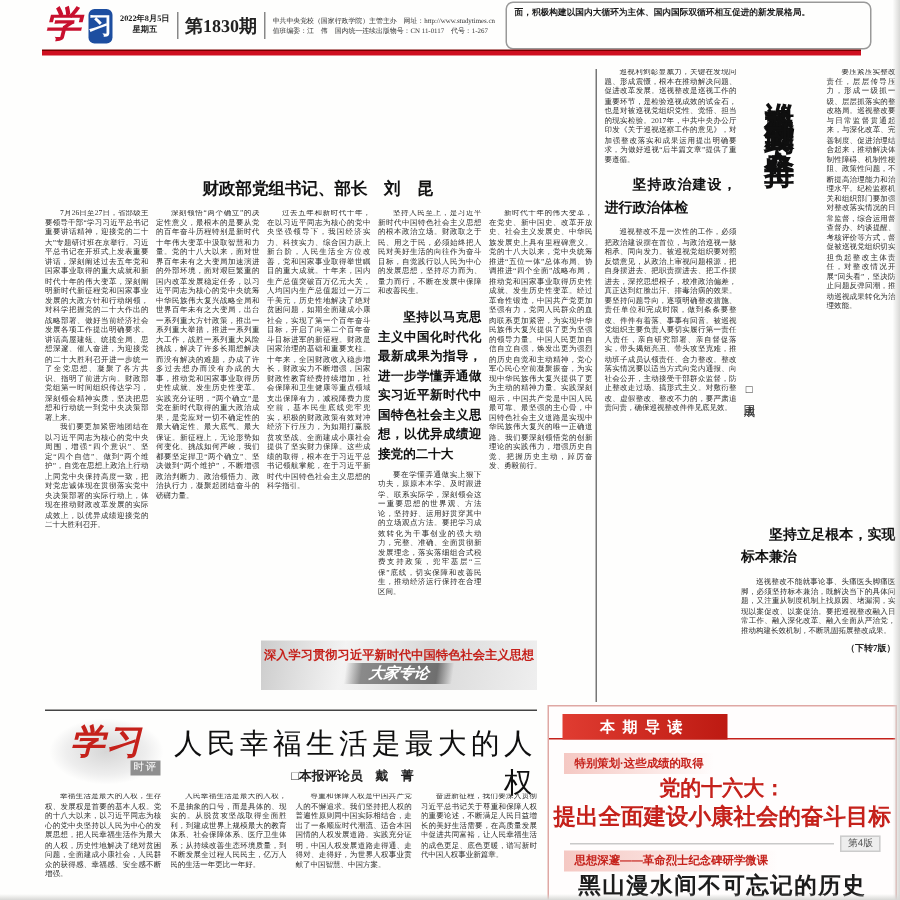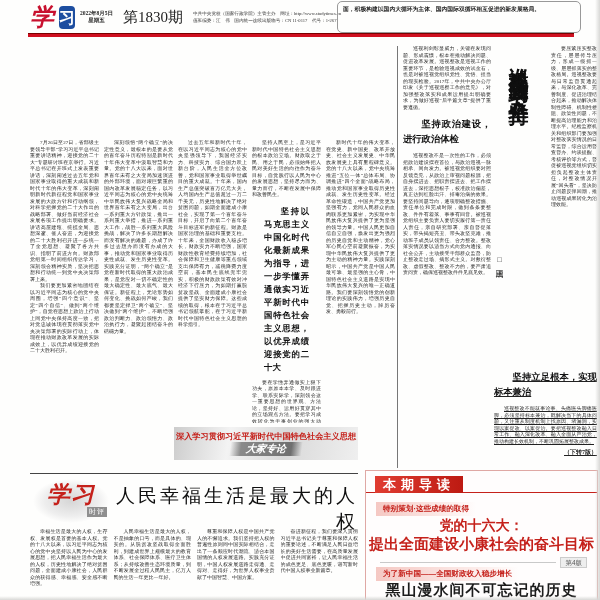--- a/index.html
+++ b/index.html
@@ -7,77 +7,77 @@
         font-family:"Liberation Serif","DejaVu Serif",serif;color:#222;}
   .sans{font-family:"Liberation Sans","DejaVu Sans",sans-serif;}
 
   
   .masthead{position:absolute;left:30px;top:2px;width:300px;height:30px;display:flex;align-items:center;gap:5px;}
   .logo-a{color:#c8102e;font-weight:bold;font-style:italic;font-size:24px;line-height:26px;}
   .logo-b{display:inline-block;width:23px;height:23px;background:#1d4ea0;border-radius:4px;color:#fff;
           font-weight:bold;font-size:16px;line-height:23px;text-align:center;}
   .mast-date{font-size:5.5px;line-height:7px;font-weight:bold;text-align:center;white-space:nowrap;}
   .vsep{width:1px;height:18px;background:#888;}
-  .mast-issue{font-size:15px;font-weight:normal;white-space:nowrap;}
+  .mast-issue{font-size:12px;font-weight:bold;white-space:nowrap;}
   .mast-info{font-size:4.6px;line-height:7.5px;color:#333;white-space:nowrap;}
   .mast-note{position:absolute;left:337px;top:1px;width:232px;height:26px;border:1px solid #999;border-radius:5px;
              padding:2px 5px;font-size:5.8px;line-height:10px;text-align:justify;color:#1a1a1a;font-weight:bold;}
   .redrule{position:absolute;left:28px;right:26px;top:33px;height:4px;
            background:linear-gradient(#7a0000 0 30%,#cf1020 30% 100%);}
 
   
   .hl{position:absolute;left:30px;top:44px;width:364px;text-align:center;font-weight:bold;
       font-size:25px;line-height:35px;color:#0f0f0f;letter-spacing:0.5px;}
   .byline{position:absolute;left:30px;top:118px;width:364px;text-align:center;font-size:11px;font-weight:bold;color:#111;}
   .maincols{position:absolute;left:30px;top:140px;width:366px;display:flex;gap:5px;}
   .mcol{width:69px;overflow:hidden;}
   .tall{height:325px;} .short{height:283px;}
   .t5{font-size:5px;line-height:6.5px;text-align:justify;color:#2b2b2b;text-indent:2em;}
-  .pq{font-weight:bold;font-size:8.4px;line-height:13px;text-align:justify;text-indent:2em;color:#111;margin:6px 12px;}
+  .pq{font-weight:bold;font-size:8.4px;line-height:13px;text-align:justify;text-indent:2em;color:#111;margin:6px 0;}
 
   
   .banner{position:absolute;left:174px;top:427px;width:184px;height:33px;
           background:linear-gradient(100deg,#cccccc,#f3f3f3 30%,#d9d9d9 60%,#efefef);
           display:flex;flex-direction:column;align-items:center;justify-content:center;gap:0;}
   .banner-l1{color:#c5211b;font-weight:bold;font-size:8.2px;white-space:nowrap;}
   .banner-l2{color:#fff;font-style:italic;font-weight:bold;font-size:10px;padding:0 16px;
              background:linear-gradient(90deg,transparent,#8a8a8a 15%,#6f6f6f 85%,transparent);
              transform:skewX(-8deg);white-space:nowrap;}
 
   
   .vline{position:absolute;left:397px;top:46px;height:422px;border-left:1px solid #777;}
   .ra-a{position:absolute;left:403px;top:46px;width:88px;height:422px;overflow:hidden;}
   .sub{font-weight:bold;font-size:9.3px;line-height:15px;text-indent:2em;color:#111;margin:6px 0;text-align:justify;}
   .ra-title{position:absolute;left:506px;top:52px;height:295px;writing-mode:vertical-rl;
             font-size:20px;font-weight:bold;letter-spacing:2.5px;color:#0f0f0f;}
   .ra-author{position:absolute;left:494px;top:255px;writing-mode:vertical-rl;font-size:7.5px;color:#333;}
   .ra-b{position:absolute;left:551px;top:46px;width:46px;height:300px;overflow:hidden;}
-  .ra-c{position:absolute;left:494px;top:364px;width:103px;height:116px;overflow:hidden;text-decoration:underline;}
+  .ra-c{position:absolute;left:494px;top:344px;width:103px;height:116px;overflow:hidden;}
   .cont{text-align:right;font-size:6px;font-weight:bold;color:#222;margin-top:3px;}
 
   
   .hrule{position:absolute;left:30px;top:473px;width:328px;border-top:1px solid #444;}
   .cm-logo{position:absolute;left:33px;top:479px;width:76px;height:44px;border-radius:50%;
            background:radial-gradient(closest-side,#d6d6d6,#eeeeee 70%,transparent);
            display:flex;align-items:flex-start;justify-content:center;}
   .cm-logo-text{color:#c5211b;font-weight:bold;font-style:italic;font-size:23px;letter-spacing:1px;}
   .cm-badge{position:absolute;right:2px;bottom:6px;background:#8f8f8f;color:#fff;font-size:7px;
             line-height:8px;padding:1px 2px;letter-spacing:1px;}
   .cm-head{position:absolute;left:112px;top:483px;width:246px;text-align:right;font-size:19px;
            font-weight:normal;letter-spacing:3px;color:#0f0f0f;}
   .cm-byline{position:absolute;left:112px;top:512px;width:246px;text-align:center;font-size:8.5px;font-weight:bold;}
   .cm-cols{position:absolute;left:30px;top:529px;width:328px;height:71px;display:flex;gap:6px;overflow:hidden;}
   .cmcol{width:77.5px;overflow:hidden;}
 
   
   .digest{position:absolute;left:365px;top:470px;width:231px;height:130px;border:1px solid #dfa8a4;
           background:#fffdfd;overflow:hidden;}
   .dg-line{position:absolute;left:0;right:0;top:21px;border-top:1.5px solid #c5211b;}
-  .dg-tab{position:absolute;left:9px;top:5px;width:88px;height:17px;background:linear-gradient(90deg,#e03c31,#bd1a12);
-          color:#fff;font-weight:bold;font-size:13px;letter-spacing:5px;display:flex;align-items:center;
+  .dg-tab{position:absolute;left:9px;top:5px;width:110px;height:17px;background:linear-gradient(90deg,#e03c31,#bd1a12);
+          color:#fff;font-weight:bold;font-size:10px;letter-spacing:5px;display:flex;align-items:center;
           justify-content:center;}
   .dg-label{position:absolute;left:10px;padding:2px 7px;color:#c5211b;font-size:7.6px;font-weight:bold;
             background:linear-gradient(90deg,#f5c8c3,#fcecea 70%,transparent);white-space:nowrap;}
   .dg-t1a{position:absolute;left:0;right:0;top:46px;text-align:center;color:#c5211b;font-weight:bold;font-size:14px;}
   .dg-t1b{position:absolute;left:0;right:0;top:64px;text-align:center;color:#c5211b;font-weight:bold;font-size:15px;}
   .dg-pagerow{position:absolute;left:14px;right:10px;top:86px;display:flex;align-items:center;gap:4px;}
   .dg-pagerow .ln{flex:1;border-top:1px solid #c9c9c9;}
   .dg-page{font-size:6.5px;color:#555;background:#eee;border:1px solid #ccc;padding:0 4px;line-height:9px;}
   .dg-t2{position:absolute;left:0;right:0;top:110px;text-align:center;color:#1c1c1c;font-weight:bold;
          font-size:15px;letter-spacing:1px;}
@@ -101,20 +101,21 @@
     <span class="mast-issue">第1830期</span>
     <span class="vsep"></span>
     <span class="mast-info">
       <span>中共中央党校（国家行政学院）主管主办　网址：http://www.studytimes.cn</span><br>
       <span>值班编委：江　伟　国内统一连续出版物号：CN 11-0117　代号：1-267</span>
     </span>
   </div>
   <div class="mast-note">面，积极构建以国内大循环为主体、国内国际双循环相互促进的新发展格局。</div>
   <div class="redrule"></div>
 
+  <div class="byline">财政部党组书记、部长　刘　昆</div>
 
   <div class="maincols">
     <div class="mcol tall">
       <div class="t5">7月26日至27日，省部级主要领导干部“学习习近平总书记重要讲话精神，迎接党的二十大”专题研讨班在京举行。习近平总书记在开班式上发表重要讲话，深刻阐述过去五年党和国家事业取得的重大成就和新时代十年的伟大变革，深刻阐明新时代新征程党和国家事业发展的大政方针和行动纲领，对科学把握党的二十大作出的战略部署、做好当前经济社会发展各项工作提出明确要求。讲话高屋建瓴、统揽全局、思想深邃、催人奋进，为迎接党的二十大胜利召开进一步统一了全党思想、凝聚了各方共识、指明了前进方向。财政部党组第一时间组织传达学习，深刻领会精神实质，坚决把思想和行动统一到党中央决策部署上来。</div>
       <div class="t5">我们要更加紧密地团结在以习近平同志为核心的党中央周围，增强“四个意识”、坚定“四个自信”、做到“两个维护”，自觉在思想上政治上行动上同党中央保持高度一致，把对党忠诚体现在贯彻落实党中央决策部署的实际行动上，体现在推动财政改革发展的实际成效上，以优异成绩迎接党的二十大胜利召开。</div>
     </div>
     <div class="mcol tall">
       <div class="t5">深刻领悟“两个确立”的决定性意义，最根本的是要从党的百年奋斗历程特别是新时代十年伟大变革中汲取智慧和力量。党的十八大以来，面对世界百年未有之大变局加速演进的外部环境，面对艰巨繁重的国内改革发展稳定任务，以习近平同志为核心的党中央统筹中华民族伟大复兴战略全局和世界百年未有之大变局，出台一系列重大方针政策，推出一系列重大举措，推进一系列重大工作，战胜一系列重大风险挑战，解决了许多长期想解决而没有解决的难题，办成了许多过去想办而没有办成的大事，推动党和国家事业取得历史性成就、发生历史性变革。实践充分证明，“两个确立”是党在新时代取得的重大政治成果，是党应对一切不确定性的最大确定性、最大底气、最大保证。新征程上，无论形势如何变化、挑战如何严峻，我们都要坚定捍卫“两个确立”、坚决做到“两个维护”，不断增强政治判断力、政治领悟力、政治执行力，凝聚起团结奋斗的磅礴力量。</div>
     </div>
     <div class="mcol short">
@@ -151,20 +152,21 @@
     <div class="t5">巡视整改不能就事论事、头痛医头脚痛医脚，必须坚持标本兼治，既解决当下的具体问题，又注重从制度机制上找原因、堵漏洞，实现以案促改、以案促治。要把巡视整改融入日常工作、融入深化改革、融入全面从严治党，推动构建长效机制，不断巩固拓展整改成果。</div>
     <div class="cont">（下转7版）</div>
   </div>
 
   <div class="hrule"></div>
   <div class="cm-logo">
     <span class="cm-logo-text">学习</span>
     <span class="cm-badge sans">时评</span>
   </div>
   <div class="cm-head">人民幸福生活是最大的人权</div>
+  <div class="cm-byline">□本报评论员　戴　菁</div>
   <div class="cm-cols">
     <div class="cmcol">
       <div class="t5">幸福生活是最大的人权，生存权、发展权是首要的基本人权。党的十八大以来，以习近平同志为核心的党中央坚持以人民为中心的发展思想，把人民幸福生活作为最大的人权，历史性地解决了绝对贫困问题，全面建成小康社会，人民群众的获得感、幸福感、安全感不断增强。</div>
     </div>
     <div class="cmcol">
       <div class="t5">人民幸福生活是最大的人权，不是抽象的口号，而是具体的、现实的。从脱贫攻坚战取得全面胜利，到建成世界上规模最大的教育体系、社会保障体系、医疗卫生体系；从持续改善生态环境质量，到不断发展全过程人民民主，亿万人民的生活一年更比一年好。</div>
     </div>
     <div class="cmcol">
       <div class="t5">尊重和保障人权是中国共产党人的不懈追求。我们坚持把人权的普遍性原则同中国实际相结合，走出了一条顺应时代潮流、适合本国国情的人权发展道路。实践充分证明，中国人权发展道路走得通、走得对、走得好，为世界人权事业贡献了中国智慧、中国方案。</div>
     </div>
@@ -176,19 +178,19 @@
   <div class="digest">
     <div class="dg-line"></div>
     <div class="dg-tab sans">本期导读</div>
     <div class="dg-label sans" style="top:31px;">特别策划·这些成绩的取得</div>
     <div class="dg-t1a">党的十六大：</div>
     <div class="dg-t1b">提出全面建设小康社会的奋斗目标</div>
     <div class="dg-pagerow">
       <span class="ln"></span>
       <span class="dg-page sans">第4版</span>
     </div>
-    <div class="dg-label sans" style="top:96px;">为了新中国——全国财政收入稳步增长</div>
+    <div class="dg-label sans" style="top:96px;">思想深邃——革命烈士纪念碑研学微课</div>
     <div class="dg-t2">黑山漫水间不可忘记的历史</div>
   </div>
 
   <div class="edge-r"></div>
   <div class="edge-b"></div>
 </div>
 
 </body></html>

